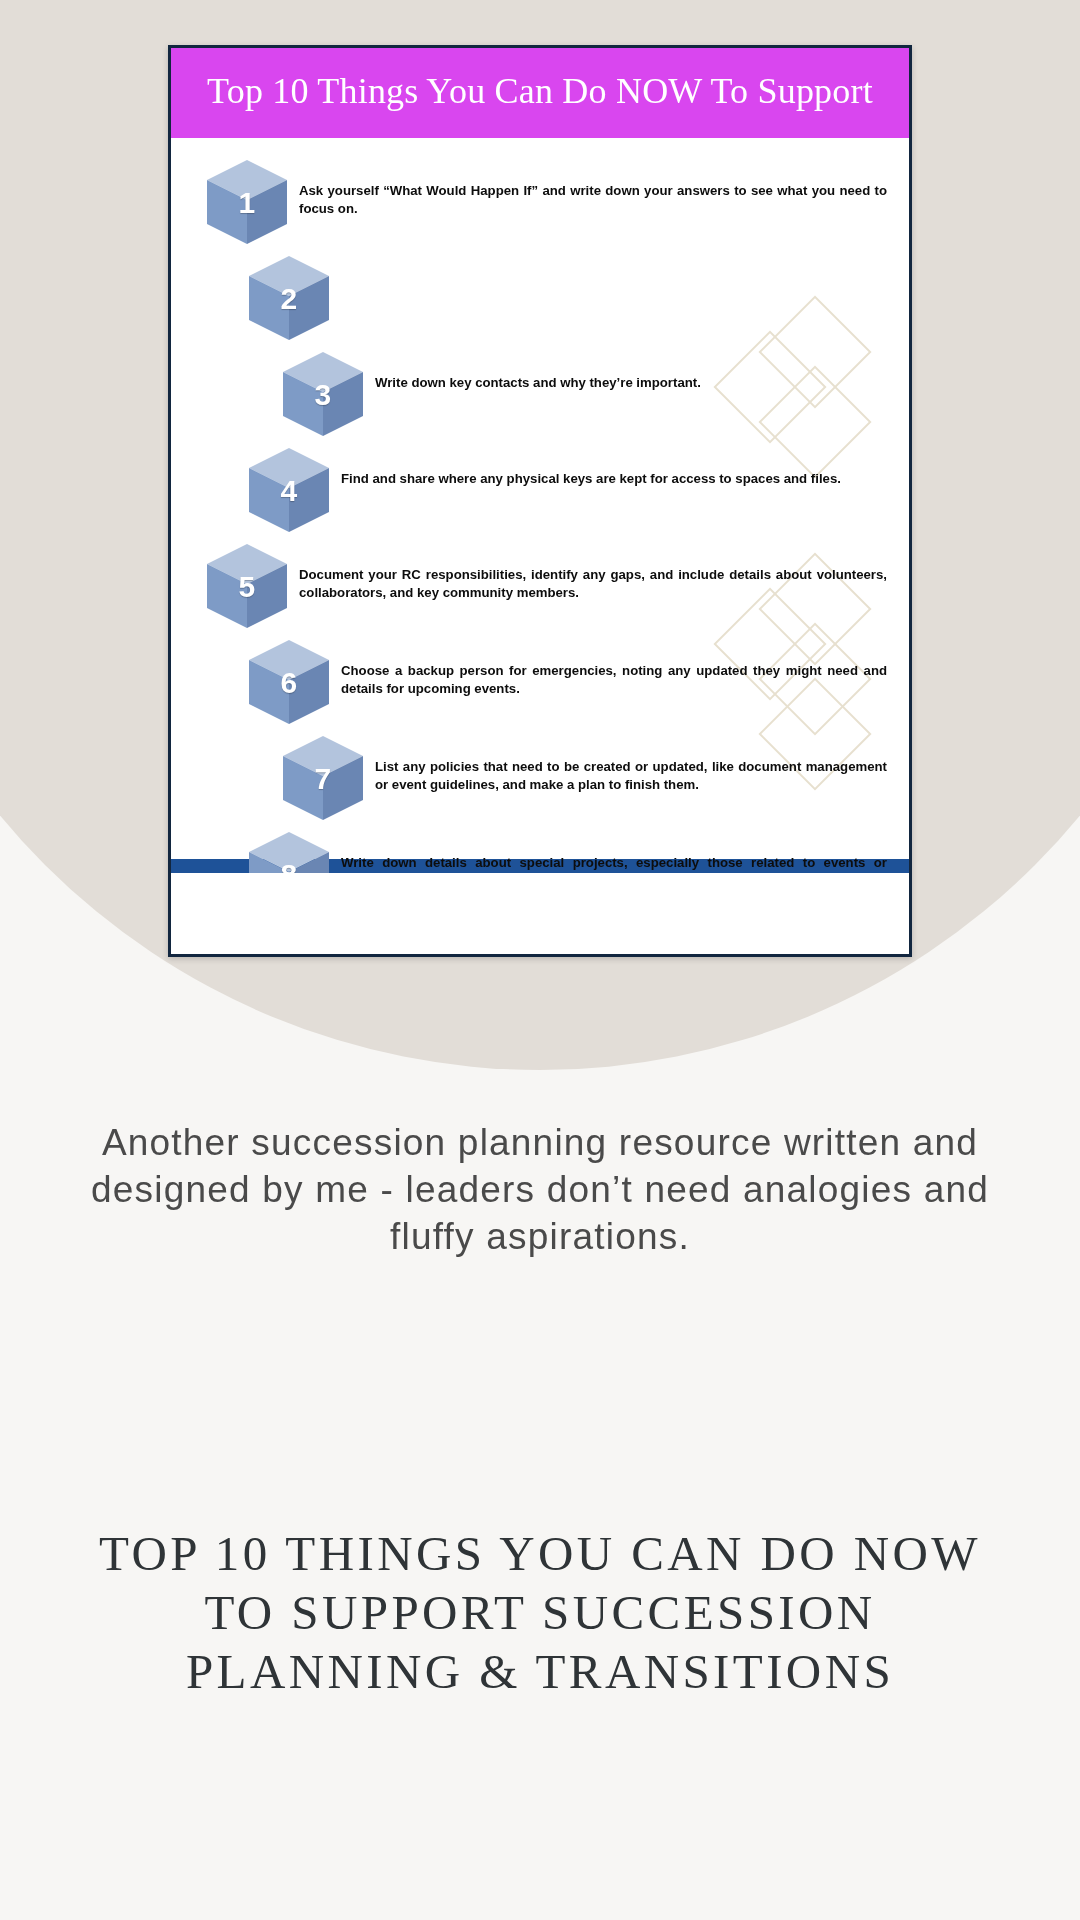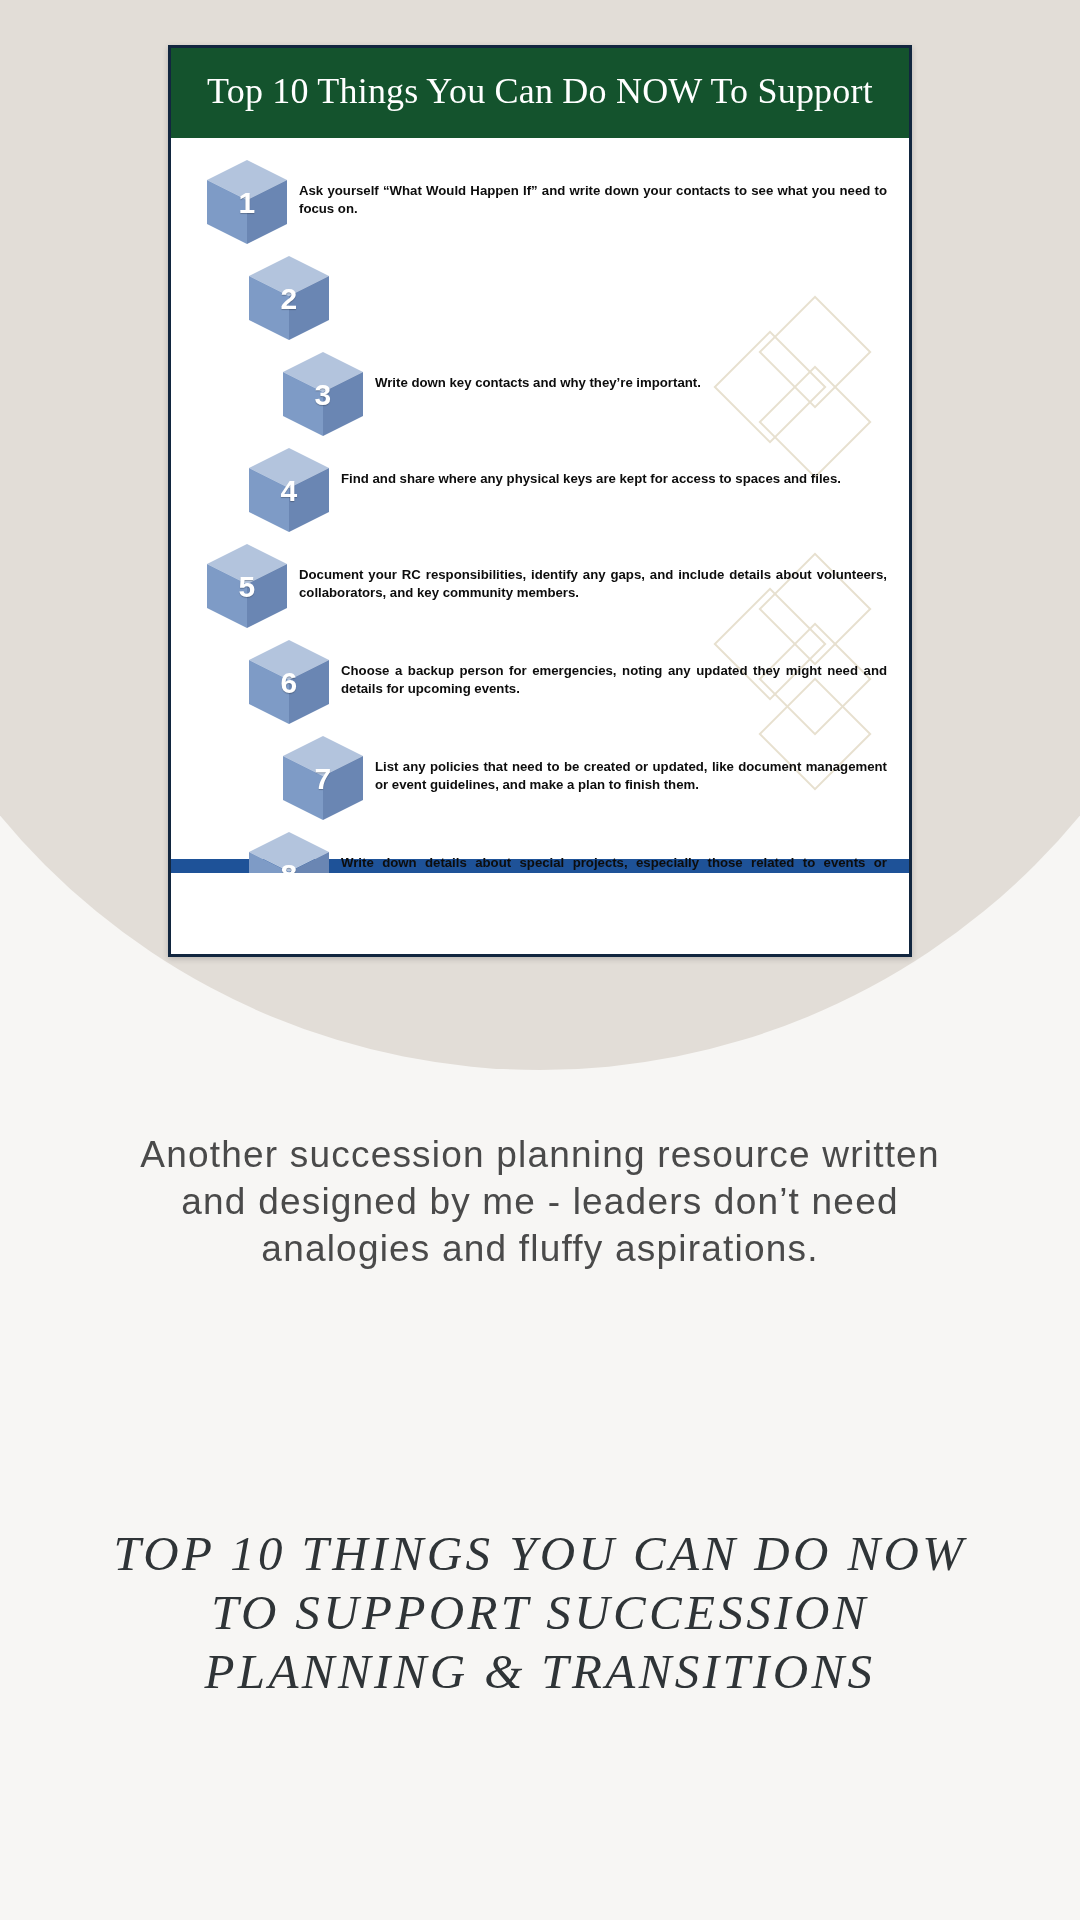--- a/index.html
+++ b/index.html
@@ -36,21 +36,21 @@
     width: 744px;
     height: 912px;
     z-index: 2;
     background: #ffffff;
     border: 3px solid #12263f;
     box-shadow: 0 2px 6px rgba(0,0,0,0.18);
     box-sizing: border-box;
     overflow: hidden;
   }
   .poster-header {
-    background: #14532d;
+    background: #d946ef;
     color: #ffffff;
     padding: 22px 26px 26px 26px;
     text-align: center;
     font-family: "Liberation Serif", serif;
   }
   .poster-header .line {
     font-size: 36px;
     line-height: 1.18;
     letter-spacing: 0.2px;
     font-weight: 400;
@@ -146,39 +146,38 @@
     text-align: center;
     color: #4a4a4a;
     font-family: "Liberation Sans", sans-serif;
     font-size: 37px;
     line-height: 1.27;
     letter-spacing: 1.2px;
     font-weight: 300;
     padding: 0 90px;
     box-sizing: border-box;
   }
-  .caption p { margin: 12px; }
+  .caption p { margin: 0; }
   .caption .p2 { margin-top: 4px; }
 
   
   .big-title {
     position: absolute;
     left: 0;
     right: 0;
     top: 1525px;
     z-index: 3;
     text-align: center;
     color: #2f3437;
     font-family: "Liberation Serif", serif;
     font-size: 49px;
     line-height: 1.2;
     letter-spacing: 3.4px;
     padding: 0 48px;
     box-sizing: border-box;
-    font-style: italic;
   }
   .big-title .tline { display: block; }
 </style>
 </head>
 <body>
 
 <div class="bg-circle"></div>
 
 <div class="poster-wrap">
 
@@ -204,21 +203,21 @@
 
       <div class="step i0">
         <div class="cube">
           <svg width="96" height="92" viewBox="0 0 96 92" xmlns="http://www.w3.org/2000/svg">
             <polygon points="8,24 48,4 88,24 48,44" fill="#b3c4dd"></polygon>
             <polygon points="8,24 48,44 48,88 8,68" fill="#7e9bc6"></polygon>
             <polygon points="88,24 48,44 48,88 88,68" fill="#6a86b3"></polygon>
           </svg>
           <div class="num">1</div>
         </div>
-        <div class="step-text">Ask yourself “What Would Happen If” and write down your contacts to see what you need to focus on.</div>
+        <div class="step-text">Ask yourself “What Would Happen If” and write down your answers to see what you need to focus on.</div>
       </div>
 
       <div class="step i1">
         <div class="cube">
           <svg width="96" height="92" viewBox="0 0 96 92" xmlns="http://www.w3.org/2000/svg">
             <polygon points="8,24 48,4 88,24 48,44" fill="#b3c4dd"></polygon>
             <polygon points="8,24 48,44 48,88 8,68" fill="#7e9bc6"></polygon>
             <polygon points="88,24 48,44 48,88 88,68" fill="#6a86b3"></polygon>
           </svg>
           <div class="num">2</div>

